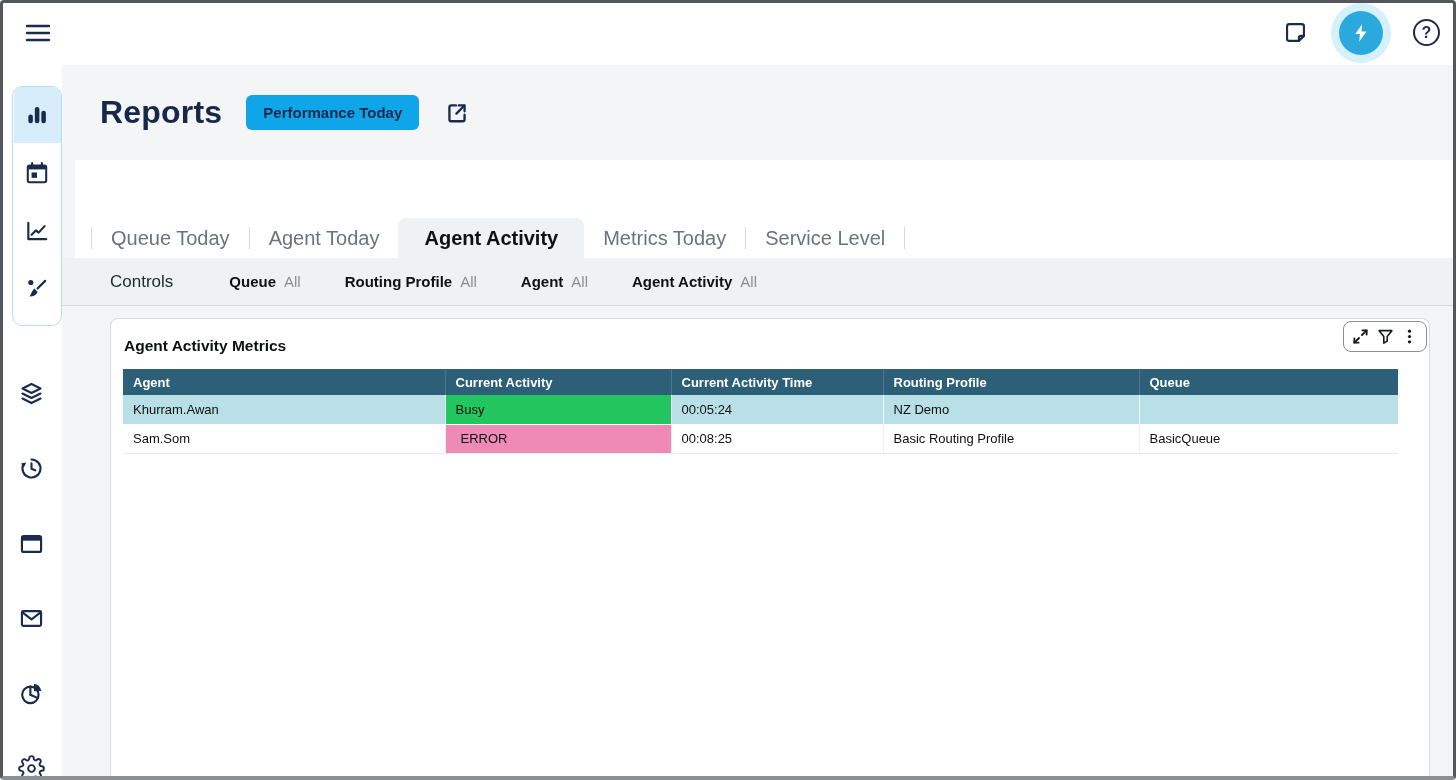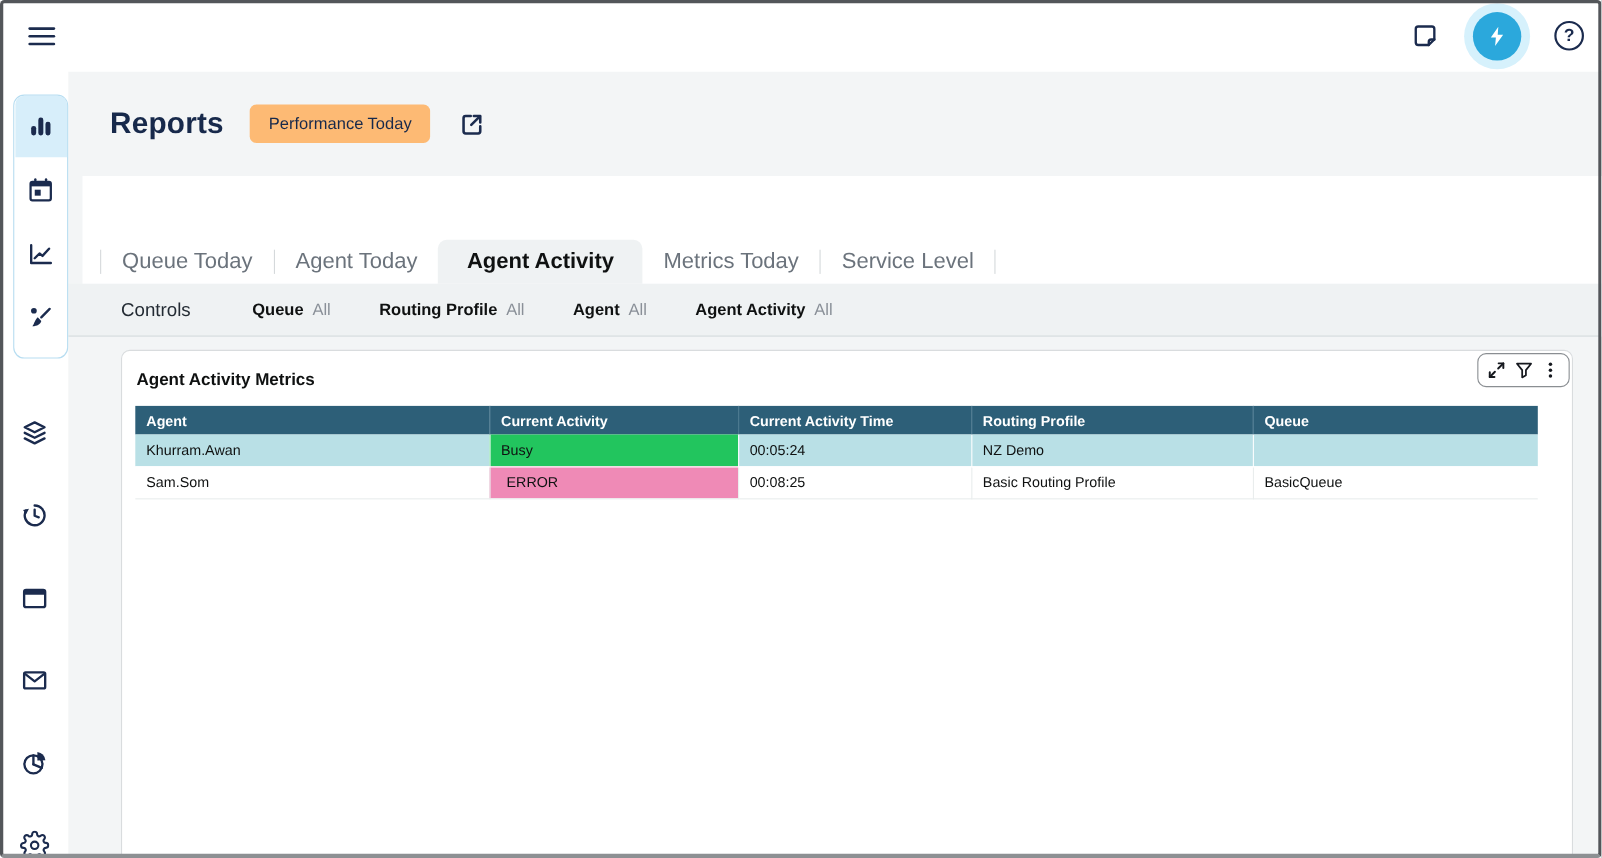--- a/index.html
+++ b/index.html
@@ -33,22 +33,22 @@
   .side-group{margin:21px 0 0 12px;width:50px;border:1.5px solid #b7ddf1;border-radius:10px;background:#fff;display:flex;flex-direction:column;align-items:center;padding:0 0 8px 0;}
   .side-tile{width:47px;height:56px;display:flex;align-items:center;justify-content:center;background:none;border:none;cursor:pointer;}
   .side-tile.active{background:#d7eefa;border-radius:8px 8px 0 0;}
   .side-tile + .side-tile{margin-top:2px;}
   .side-list{margin-top:30px;display:flex;flex-direction:column;align-items:center;width:62px;}
   .side-item{width:62px;height:75px;display:flex;align-items:center;justify-content:center;background:none;border:none;cursor:pointer;}
 
   
   .main{position:absolute;left:62px;top:65px;right:0;bottom:0;background:var(--page-gray);}
   .page-header{height:95px;display:flex;align-items:center;padding-left:38px;gap:24px;}
-  .page-title{font-size:27px;font-weight:bold;color:#17294b;letter-spacing:.2px;}
-  .badge{background:#fdba74;color:#17294b;font-weight:normal;font-size:15px;padding:9px 17px;border-radius:6px;cursor:pointer;border:none;}
+  .page-title{font-size:32px;font-weight:bold;color:#17294b;letter-spacing:.2px;}
+  .badge{background:#0ea5e9;color:#17294b;font-weight:bold;font-size:15px;padding:9px 17px;border-radius:6px;cursor:pointer;border:none;}
   .ext-link-btn{background:none;border:none;cursor:pointer;display:flex;align-items:center;}
 
   
   .tab-band{margin-left:13px;height:98px;background:var(--band-white);display:flex;align-items:flex-end;}
   .tabs{display:flex;align-items:center;height:40px;padding-left:16px;}
   .tab{height:40px;display:flex;align-items:center;padding:0 19px;font-size:20px;color:var(--gray-text);background:none;border:none;cursor:pointer;white-space:nowrap;}
   .tab.active{background:var(--row-gray);border-radius:8px 8px 0 0;color:var(--ink);font-weight:bold;padding:0 26px;}
   .tab-sep{width:1px;height:22px;background:#d5d9db;}
 
   

